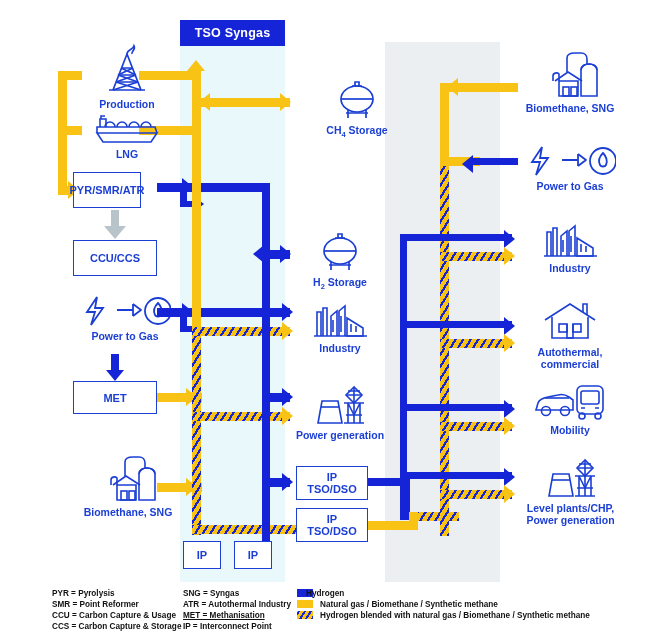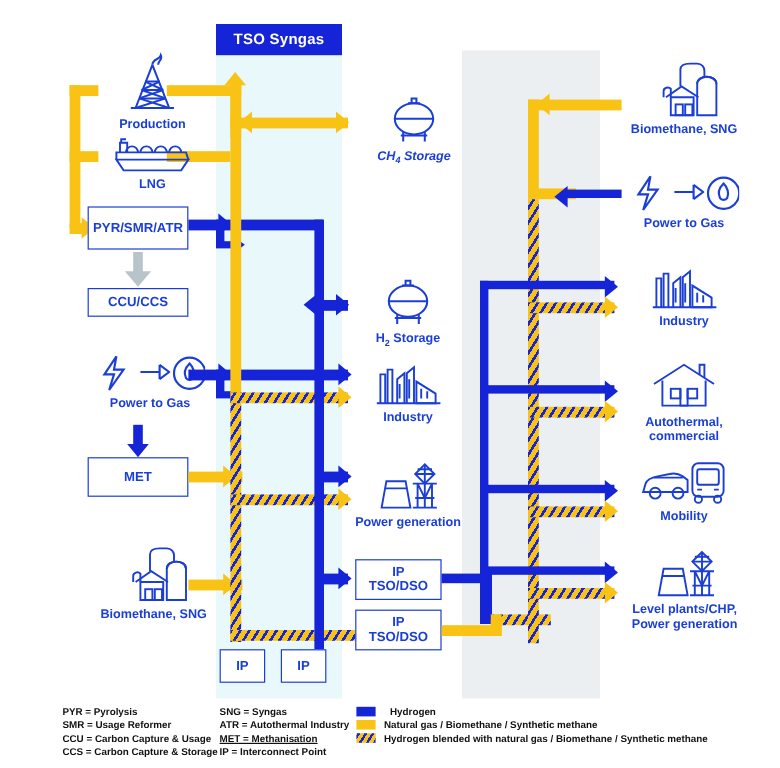--- a/index.html
+++ b/index.html
@@ -85,26 +85,26 @@
   <div class="node" style="left:72px;top:112px;width:110px;">
     <svg width="72" height="34" viewBox="0 0 72 34" fill="none" stroke="#1b3fd4" stroke-width="1.6">
       <path d="M6 21 L66 21 L60 30 L12 30 Z"></path>
       <path d="M6 21 L6 15 L64 15 L66 21"></path>
       <path d="M14 15 A5 5 0 0 1 24 15 M26 15 A5 5 0 0 1 36 15 M38 15 A5 5 0 0 1 48 15 M50 15 A5 5 0 0 1 60 15"></path>
       <path d="M9 15 L9 7 L15 7 L15 15 M10 7 L10 4 L14 4"></path>
     </svg>
     <div class="cap">LNG</div>
   </div>
 
-  <div class="box" style="left:73px;top:172px;width:84px;height:36px;">PYR/SMR/ATR</div>
+  <div class="box" style="left:73px;top:172px;width:68px;height:36px;">PYR/SMR/ATR</div>
 
   <div class="pipe" style="left:111px;top:210px;width:8px;height:18px;background:#b8c4c9;"></div>
   <div class="ar ar-d-g" style="left:104px;top:226px;"></div>
 
-  <div class="box" style="left:73px;top:240px;width:84px;height:24px;">CCU/CCS</div>
+  <div class="box" style="left:73px;top:240px;width:84px;height:36px;">CCU/CCS</div>
 
   <div class="node" style="left:70px;top:294px;width:110px;">
     <svg width="92" height="34" viewBox="0 0 92 34" fill="none" stroke="#1b3fd4" stroke-width="1.8">
       <path d="M18 3 L8 18 L16 18 L12 31 L24 14 L16 14 Z"></path>
       <path d="M38 16 L54 16 M54 10 L62 16 L54 22 M54 10 L54 22" stroke-linejoin="round"></path>
       <circle cx="79" cy="17" r="13"></circle>
       <path d="M79 9 C75 13 74 17 76 21 C77 23 81 23 82 21 C84 17 82 12 79 9 Z"></path>
     </svg>
     <div class="cap">Power to Gas</div>
   </div>
@@ -169,21 +169,21 @@
 
   <div class="pipe b" style="left:270px;top:308px;width:20px;height:9px;"></div>
   <div class="ar ar-r-b" style="left:282px;top:303px;"></div>
 
   <div class="pipe b" style="left:270px;top:393px;width:20px;height:9px;"></div>
   <div class="ar ar-r-b" style="left:282px;top:388px;"></div>
 
   <div class="pipe b" style="left:270px;top:478px;width:20px;height:9px;"></div>
   <div class="ar ar-r-b" style="left:282px;top:473px;"></div>
 
-  <div class="node" style="left:300px;top:80px;width:90px;font-style:italic;">
+  <div class="node" style="left:312px;top:80px;width:90px;">
     <svg width="46" height="42" viewBox="0 0 46 42" fill="none" stroke="#1b3fd4" stroke-width="1.7">
       <ellipse cx="23" cy="19" rx="16" ry="13"></ellipse>
       <path d="M7 19 L39 19"></path>
       <path d="M18 6 L28 6 M21 6 L21 2 L25 2 L25 6"></path>
       <path d="M14 30 L14 38 M32 30 L32 38 M12 33 L34 33"></path>
     </svg>
     <div class="cap"><span>CH</span><sub>4</sub><span> Storage</span></div>
   </div>
 
   <div class="node" style="left:295px;top:232px;width:90px;">
@@ -342,31 +342,31 @@
       <path d="M46 4 L38 12 L46 20 L54 12 Z M40 20 L46 32 L52 20 M38 32 L54 32 M40 20 L40 40 M52 20 L52 40"></path>
     </svg>
     <div class="cap">
       <span>Level plants/CHP,</span><br>
       <span>Power generation</span>
     </div>
   </div>
 
   <div id="legend">
     <div class="lg" style="left:52px;top:2px;">PYR = Pyrolysis</div>
-    <div class="lg" style="left:52px;top:13px;">SMR = Usage Reformer</div>
+    <div class="lg" style="left:52px;top:13px;">SMR = Point Reformer</div>
     <div class="lg" style="left:52px;top:24px;">CCU = Carbon Capture &amp; Usage</div>
     <div class="lg" style="left:52px;top:35px;">CCS = Carbon Capture &amp; Storage</div>
 
     <div class="lg" style="left:183px;top:2px;">SNG = Syngas</div>
     <div class="lg" style="left:183px;top:13px;">ATR = Autothermal Industry</div>
     <div class="lg" style="left:183px;top:24px;text-decoration:underline;">MET = Methanisation</div>
     <div class="lg" style="left:183px;top:35px;">IP = Interconnect Point</div>
 
     <div class="sw b" style="left:297px;top:2.5px;"></div>
     <div class="sw y" style="left:297px;top:13.5px;"></div>
     <div class="sw blendsw" style="left:297px;top:24.5px;"></div>
 
-    <div class="lg" style="left:325px;top:2px;">Hydrogen</div>
+    <div class="lg" style="left:306px;top:2px;">Hydrogen</div>
     <div class="lg" style="left:320px;top:13px;">Natural gas / Biomethane / Synthetic methane</div>
     <div class="lg" style="left:320px;top:24px;">Hydrogen blended with natural gas / Biomethane / Synthetic methane</div>
   </div>
 
 </div>
 
 </body></html>

